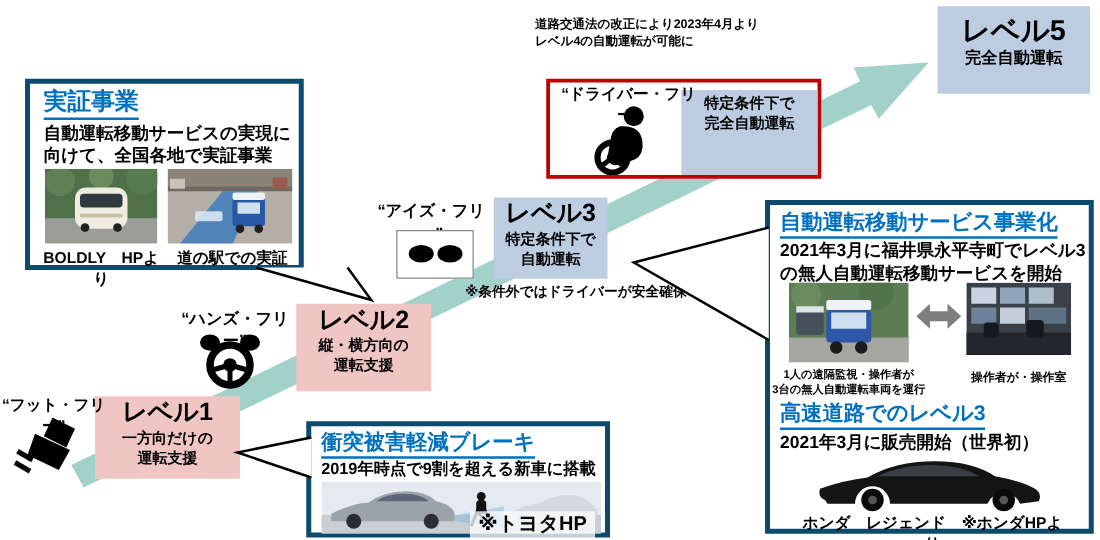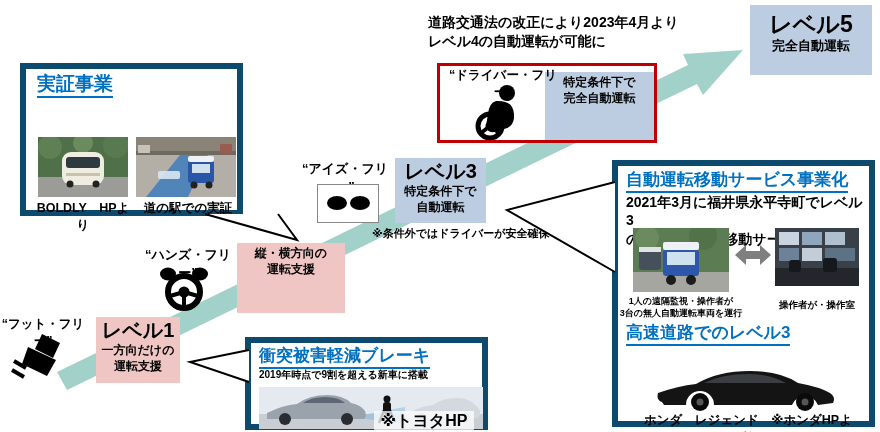--- a/index.html
+++ b/index.html
@@ -9,29 +9,29 @@
   svg{display:block;}
   
   .lvl{position:absolute;text-align:center;z-index:2;box-sizing:border-box;padding-top:2px;}
   .lvl.pink{background:#f0c6c4;}
   .lvl.blue{background:#bccde2;}
   .lname{font-weight:bold;font-size:20px;line-height:1.15;}
   .ldesc{font-weight:bold;font-size:12px;line-height:1.3;margin-top:1px;}
   
   .free{position:absolute;font-weight:bold;font-size:13px;z-index:2;text-align:center;}
   
-  .callout{position:absolute;background:#fff;border:6px solid #0c4a6e;box-sizing:border-box;z-index:3;}
+  .callout{position:absolute;background:#fff;border:4px solid #0c4a6e;box-sizing:border-box;z-index:3;}
   .btitle{position:absolute;color:#0070c0;font-weight:bold;font-size:17px;
           border-bottom:2px solid #0070c0;padding-bottom:1px;line-height:1.15;}
-  .bbody{position:absolute;font-weight:bold;font-size:10px;line-height:1.32;}
+  .bbody{position:absolute;font-weight:bold;font-size:13px;line-height:1.32;}
   .cap{position:absolute;font-weight:bold;font-size:12.5px;text-align:center;}
   .scap{position:absolute;font-size:9px;font-weight:bold;text-align:center;line-height:1.35;}
   .photo{position:absolute;overflow:hidden;}
   .note{position:absolute;font-weight:bold;font-size:11px;z-index:2;}
-  .topnote{position:absolute;font-weight:bold;font-size:14px;line-height:1.35;z-index:2;}
+  .topnote{position:absolute;font-weight:bold;font-size:10px;line-height:1.35;z-index:2;}
   .redframe{position:absolute;border:3px solid #c00000;background:#fff;box-sizing:border-box;z-index:1;}
   .icon{position:absolute;z-index:2;}
   #tails{position:absolute;left:0;top:0;z-index:4;pointer-events:none;}
   #bigarrow{position:absolute;left:0;top:0;z-index:0;}
 </style>
 </head>
 <body>
 
 <div id="canvas">
 
@@ -73,53 +73,56 @@
   <div class="free" style="left:294px;top:160px;width:102px;">“アイズ・フリー”</div>
   <div class="icon" style="left:317px;top:184px;width:62px;height:39px;background:#fff;border:1px solid #888;box-sizing:border-box;">
     <svg width="60" height="37" viewBox="0 0 60 37">
       <ellipse cx="19" cy="18" rx="10" ry="7" fill="#000"></ellipse>
       <ellipse cx="42" cy="18" rx="10" ry="7" fill="#000"></ellipse>
     </svg>
   </div>
   <div class="note" style="left:372px;top:226px;">※条件外ではドライバーが安全確保</div>
 
   <div class="lvl pink" style="left:237px;top:243px;width:108px;height:70px;">
+    <div class="lname">レベル2</div>
     <div class="ldesc prel">縦・横方向の
 運転支援</div>
   </div>
   <div class="free" style="left:138px;top:246px;width:100px;">“ハンズ・フリー”</div>
   <div class="icon" style="left:158px;top:264px;">
     <svg width="52" height="48" viewBox="0 0 52 48">
       <ellipse cx="10" cy="10" rx="8" ry="6.5" fill="#000"></ellipse>
       <ellipse cx="42" cy="10" rx="8" ry="6.5" fill="#000"></ellipse>
       <circle cx="26" cy="28" r="16" fill="none" stroke="#000" stroke-width="6"></circle>
       <circle cx="26" cy="28" r="5.5" fill="#000"></circle>
       <line x1="26" y1="28" x2="12" y2="32" stroke="#000" stroke-width="4"></line>
       <line x1="26" y1="28" x2="40" y2="32" stroke="#000" stroke-width="4"></line>
       <line x1="26" y1="28" x2="26" y2="42" stroke="#000" stroke-width="4"></line>
     </svg>
   </div>
 
-  <div class="lvl pink" style="left:96px;top:317px;width:84px;height:66px;">
+  <div class="lvl pink" style="left:76px;top:317px;width:116px;height:66px;">
     <div class="lname">レベル1</div>
     <div class="ldesc prel">一方向だけの
 運転支援</div>
   </div>
   <div class="free" style="left:0px;top:316px;width:86px;font-size:12.5px;">“フット・フリー”</div>
   <div class="icon" style="left:10px;top:334px;">
     <svg width="64" height="46" viewBox="0 0 64 46">
       <polygon points="32,0 50,9 43,24 25,15" fill="#000"></polygon>
       <polygon points="18,13 46,26 37,42 12,30" fill="#000"></polygon>
       <line x1="4" y1="27" x2="16" y2="34" stroke="#000" stroke-width="4"></line>
       <line x1="2" y1="36" x2="14" y2="43" stroke="#000" stroke-width="4"></line>
     </svg>
   </div>
 
   <div class="callout" style="left:20px;top:63px;width:223px;height:153px;">
     <div class="btitle" style="left:11px;top:4px;font-size:19px;">実証事業</div>
+    <div class="bbody prel" style="left:11px;top:30px;font-size:14px;">自動運転移動サービスの実現に
+向けて、全国各地で実証事業</div>
     <div class="photo" style="left:12px;top:68px;width:90px;height:60px;">
       <svg width="90" height="60">
         <rect width="90" height="40" fill="#4f7048"></rect>
         <circle cx="12" cy="10" r="12" fill="#5f8055"></circle>
           <circle cx="78" cy="8" r="13" fill="#587a50"></circle>
         <circle cx="45" cy="6" r="10" fill="#6b8a5e"></circle>
         <rect y="40" width="90" height="20" fill="#9b9b97"></rect>
         <rect x="24" y="15" width="42" height="33" rx="9" fill="#efece1"></rect>
         <rect x="28" y="20" width="34" height="11" rx="3" fill="#2f3a40"></rect>
         <rect x="28" y="36" width="34" height="3" fill="#c9c2ab"></rect>
@@ -205,20 +208,21 @@
         <rect x="50" y="20" width="30" height="13" fill="#5d7285"></rect>
         <rect y="40" width="84" height="18" fill="#23262b"></rect>
         <rect x="14" y="32" width="12" height="12" rx="3" fill="#15181c"></rect>
         <rect x="48" y="30" width="14" height="14" rx="3" fill="#15181c"></rect>
       </svg>
     </div>
     <div class="scap prel" style="left:0px;top:129px;width:126px;">1人の遠隔監視・操作者が
 3台の無人自動運転車両を運行</div>
     <div class="scap" style="left:155px;top:133px;width:88px;font-size:9.5px;">操作者が・操作室</div>
     <div class="btitle" style="left:8px;top:157px;">高速道路でのレベル3</div>
+    <div class="bbody" style="left:8px;top:180px;font-size:14px;">2021年3月に販売開始（世界初）</div>
     <div class="photo" style="left:34px;top:198px;width:190px;height:48px;">
       <svg width="190" height="48" viewBox="0 0 190 48">
         <path d="M10,38 Q4,36 6,29 Q26,22 44,20 Q66,7 98,7 Q128,7 146,19 Q168,23 178,29 Q184,33 181,39 L166,41 A14,14 0 0 0 140,41 L62,41 A14,14 0 0 0 34,41 L12,41 Z" fill="#141414"></path>
         <path d="M52,19 Q70,10 96,10 Q118,10 134,19 Z" fill="#3a3d42"></path>
         <circle cx="48" cy="38" r="9" fill="#0a0a0a"></circle>
           <circle cx="48" cy="38" r="3.5" fill="#555"></circle>
         <circle cx="153" cy="38" r="9" fill="#0a0a0a"></circle>
           <circle cx="153" cy="38" r="3.5" fill="#555"></circle>
       </svg>
     </div>

